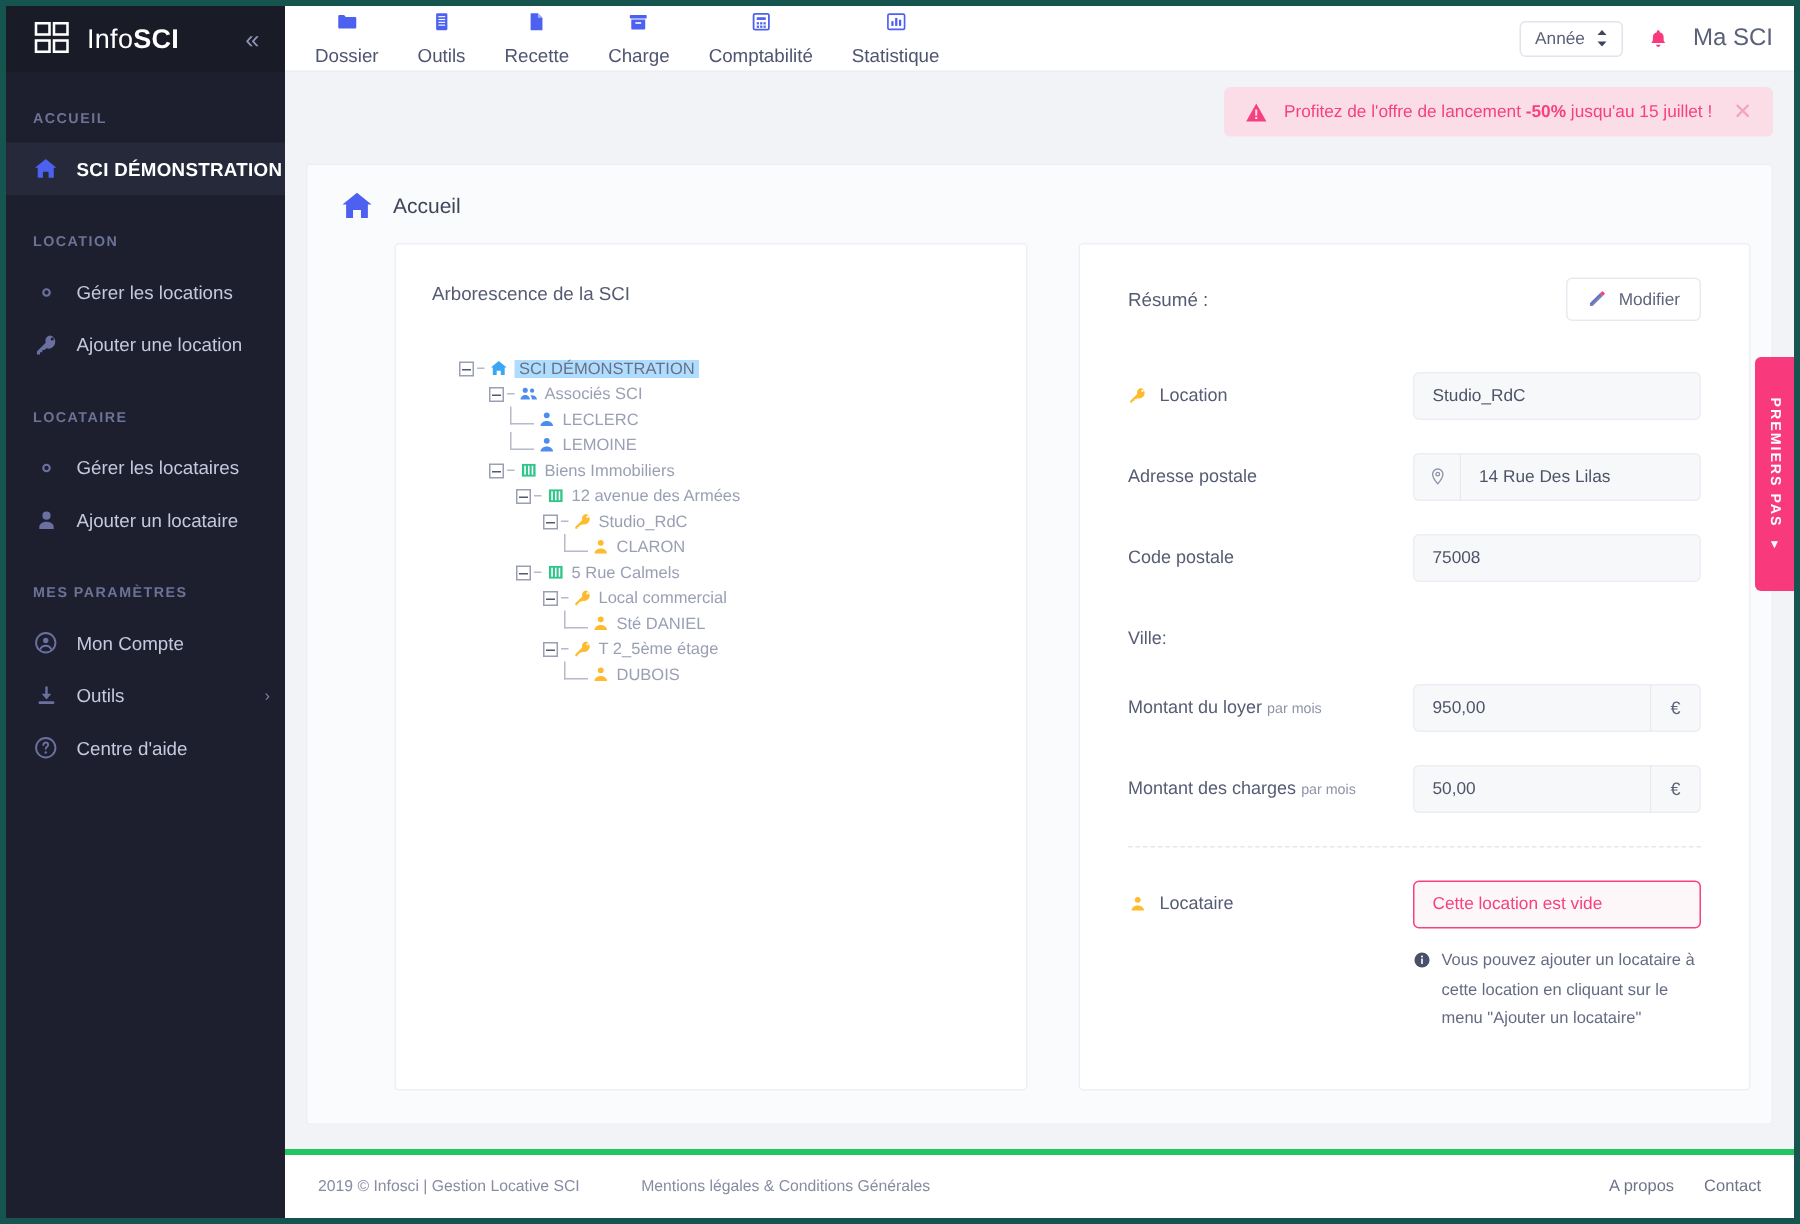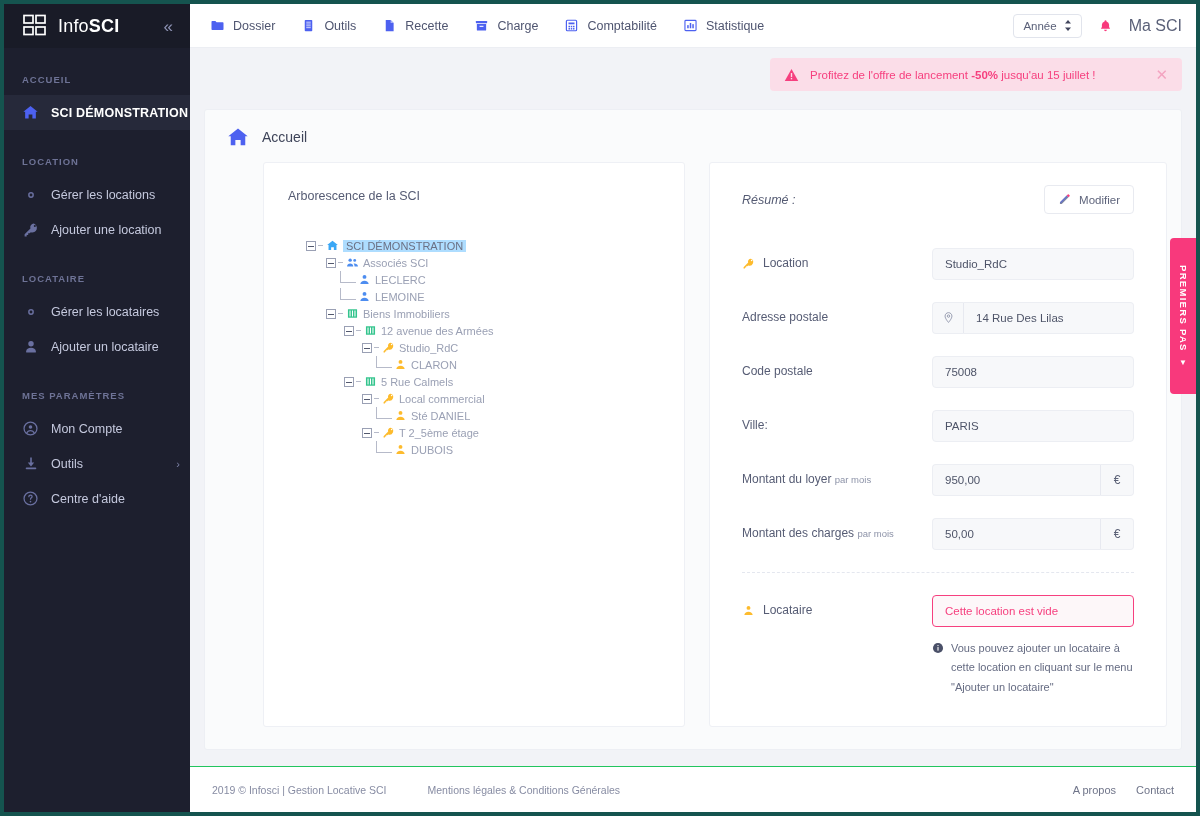--- a/index.html
+++ b/index.html
@@ -107,21 +107,21 @@
     background: #ffffff;
     display: flex;
     align-items: center;
     padding: 0 14px 0 14px;
     border-bottom: 1px solid #eceef3;
     flex: 0 0 44px;
   }
   .topnav { display: flex; align-items: center; gap: 26px; padding-left: 6px; }
   .topnav-item {
     display: flex; align-items: center; gap: 8px;
-    font-size: 12.5px; color: #4f5570; cursor: pointer;
+    font-size: 12.5px; color: #4f5570; cursor: pointer; flex-direction: column;
   }
   .topnav-item .ic { width: 15px; height: 15px; flex: 0 0 15px; }
   .topbar-right { margin-left: auto; display: flex; align-items: center; gap: 16px; }
   .year-select {
     border: 1px solid #e1e4ec;
     border-radius: 4px;
     padding: 5px 9px;
     font-size: 11.5px;
     color: #5a6078;
     display: flex; align-items: center; gap: 7px;
@@ -132,21 +132,21 @@
   .bell { cursor: pointer; width: 15px; height: 16px; }
   .mysci { font-size: 16px; color: #5a6078; cursor: pointer; }
 
   
   .banner-row { padding: 10px 14px 0 0; display: flex; justify-content: flex-end; }
   .banner {
     background: #fbdde8;
     border-radius: 4px;
     padding: 9px 14px;
     display: flex; align-items: center; gap: 11px;
-    width: 412px;
+    width: 366px;
   }
   .banner-text { font-size: 11.5px; color: #f6407f; flex: 1; }
   .banner-text b { font-weight: 700; }
   .banner-close { color: #f3a3c0; font-size: 15px; cursor: pointer; line-height: 1; }
 
   
   .page {
     margin: 18px 14px 0 14px;
     background: #fafbfc;
     border: 1px solid #edeff4;
@@ -158,21 +158,21 @@
   }
   .page-head {
     display: flex; align-items: center; gap: 13px;
     padding: 16px 20px 14px 22px;
   }
   .page-head .home-ic { width: 22px; height: 22px; }
   .page-title { font-size: 14px; color: #3e4459; }
 
   .panels {
     display: flex;
-    gap: 24px;
+    gap: 34px;
     padding: 0 14px 22px 58px;
     flex: 1 1 auto;
     min-height: 0;
   }
   .panel {
     background: #ffffff;
     border: 1px solid #eef0f5;
     border-radius: 3px;
     padding: 26px 24px;
     overflow: hidden;
@@ -206,21 +206,21 @@
     background: #aeddff;
     color: #6b7084;
     padding: 0 3px;
   }
 
   
   .resume-row {
     display: flex; align-items: center; justify-content: space-between;
     margin-bottom: 34px;
   }
-  .resume-label { font-size: 12.5px; color: #555b73; font-style: italic; }
+  .resume-label { font-size: 12.5px; color: #555b73; }
   .btn-modifier {
     border: 1px solid #e8eaf0; background: #fff; border-radius: 4px;
     padding: 7px 13px; font-size: 11.5px; color: #5f657c;
     display: flex; align-items: center; gap: 8px; cursor: pointer;
   }
 
   .frow { display: flex; align-items: flex-start; margin-bottom: 22px; }
   .flabel {
     flex: 0 0 190px;
     font-size: 12px; color: #565c74;
@@ -304,21 +304,21 @@
     letter-spacing: 1.3px;
     color: #ffffff;
     font-weight: 700;
   }
   .premiers-pas .pp-chev { color: #fff; font-size: 8px; line-height: 1; }
 
   
   .footer {
     flex: 0 0 46px;
     background: #ffffff;
-    border-top: 1px solid #22c55e;
+    border-top: 4px solid #22c55e;
     display: flex; align-items: center;
     padding: 0 22px 0 22px;
     margin-top: 16px;
   }
   .footer-left { font-size: 10.5px; color: #878ca3; display: flex; gap: 9px; }
   .footer-left .flink { cursor: pointer; margin-left: 32px; }
   .footer-right { margin-left: auto; display: flex; gap: 20px; font-size: 11px; color: #6f7489; }
   .footer-right span { cursor: pointer; }
 
   svg { display: block; }
@@ -767,23 +767,20 @@
             </div>
             <div class="fctl">
               <div class="fbox">75008</div>
             </div>
           </div>
 
           <div class="frow">
             <div class="flabel">
               <span>Ville:</span>
             </div>
-            <div class="fctl">
-              <div class="fbox">PARIS</div>
-            </div>
           </div>
 
 
           <div class="frow">
             <div class="flabel">
               <span><span>Montant du loyer</span>
               <small>par mois</small></span>
             </div>
             <div class="fctl">
               <div class="fbox with-suffix">950,00</div>

